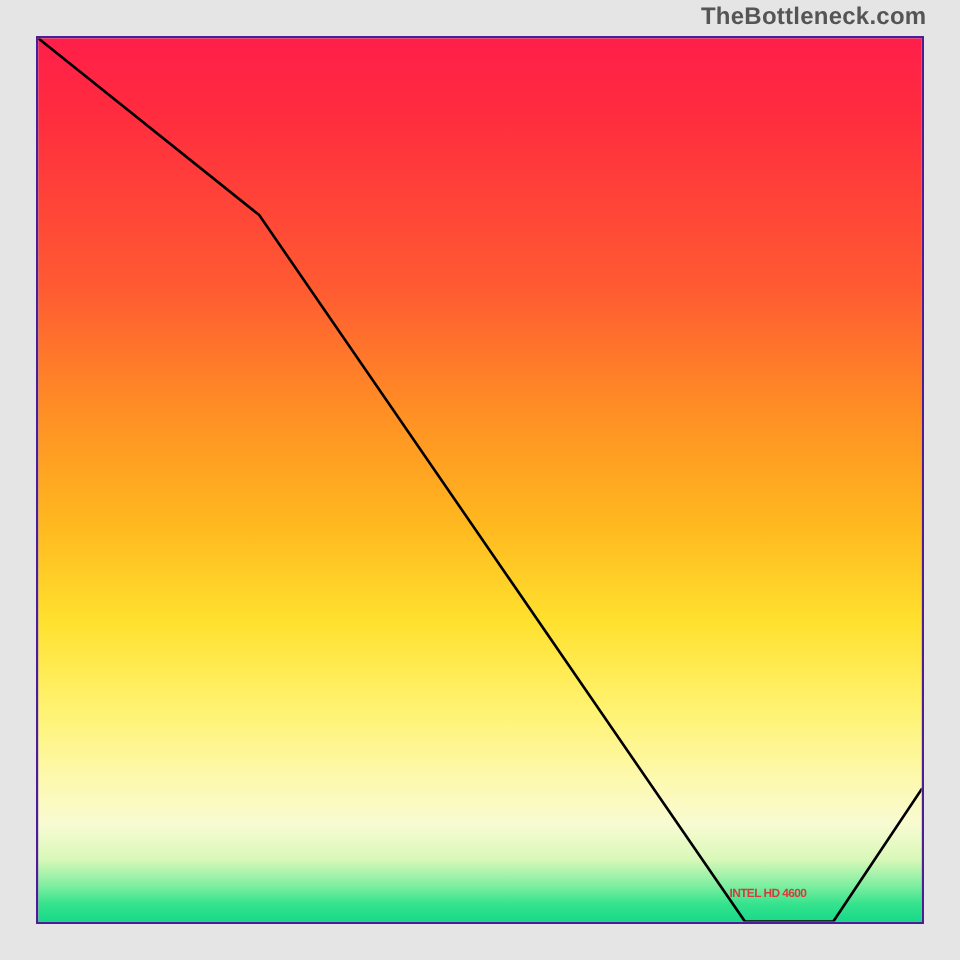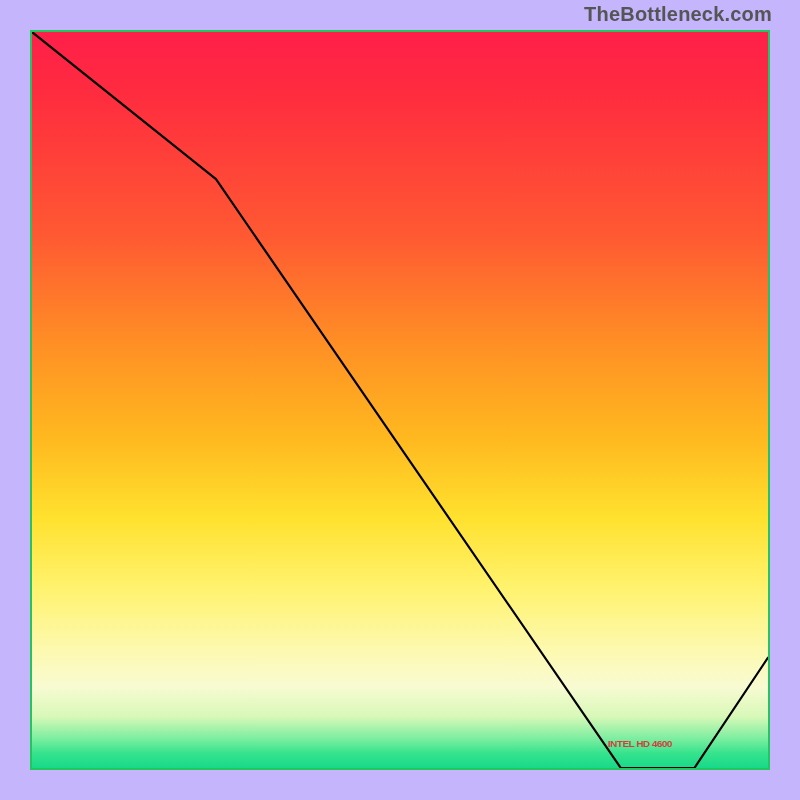--- a/index.html
+++ b/index.html
@@ -8,40 +8,40 @@
     width: 800px;
     height: 800px;
     background: #000;
     font-family: Arial, Helvetica, sans-serif;
     overflow: hidden;
   }
   .outer {
     position: relative;
     width: 800px;
     height: 800px;
-    background: #c4b5fd;
+    background: #e5e5e5;
   }
   .watermark {
     position: absolute;
     top: 3px;
     right: 28px;
     color: #555;
     font-size: 20px;
     font-weight: 600;
     letter-spacing: 0.2px;
     user-select: none;
   }
   .plot-frame {
     position: absolute;
     left: 30px;
     top: 30px;
     width: 740px;
     height: 740px;
     box-sizing: border-box;
-    border: 2px solid #22c55e; 
+    border: 2px solid #4c1d95; 
   }
   
   .gradient {
     position: absolute;
     left: 0;
     top: 0;
     width: 100%;
     height: 100%;
     
     background: linear-gradient(

